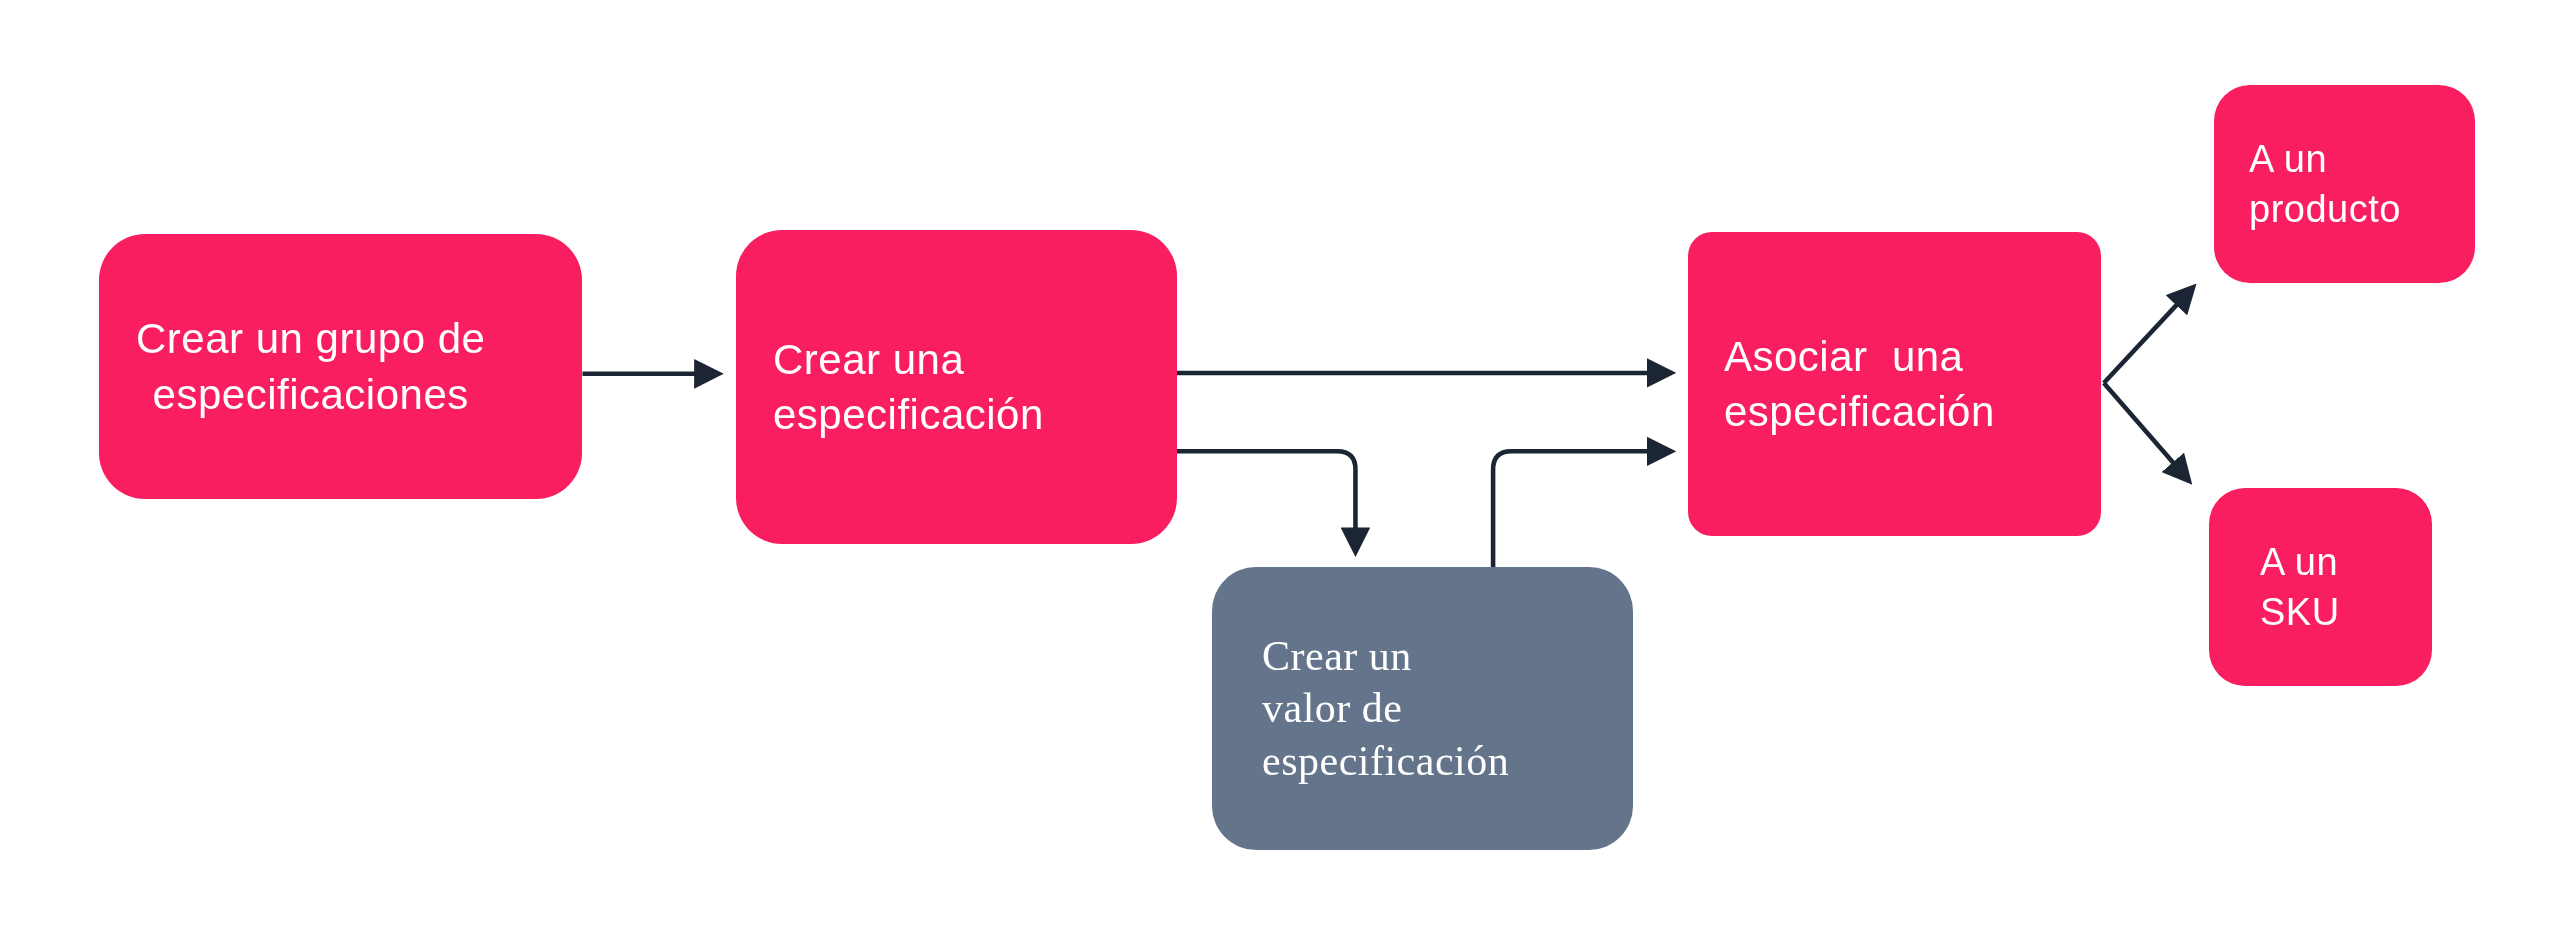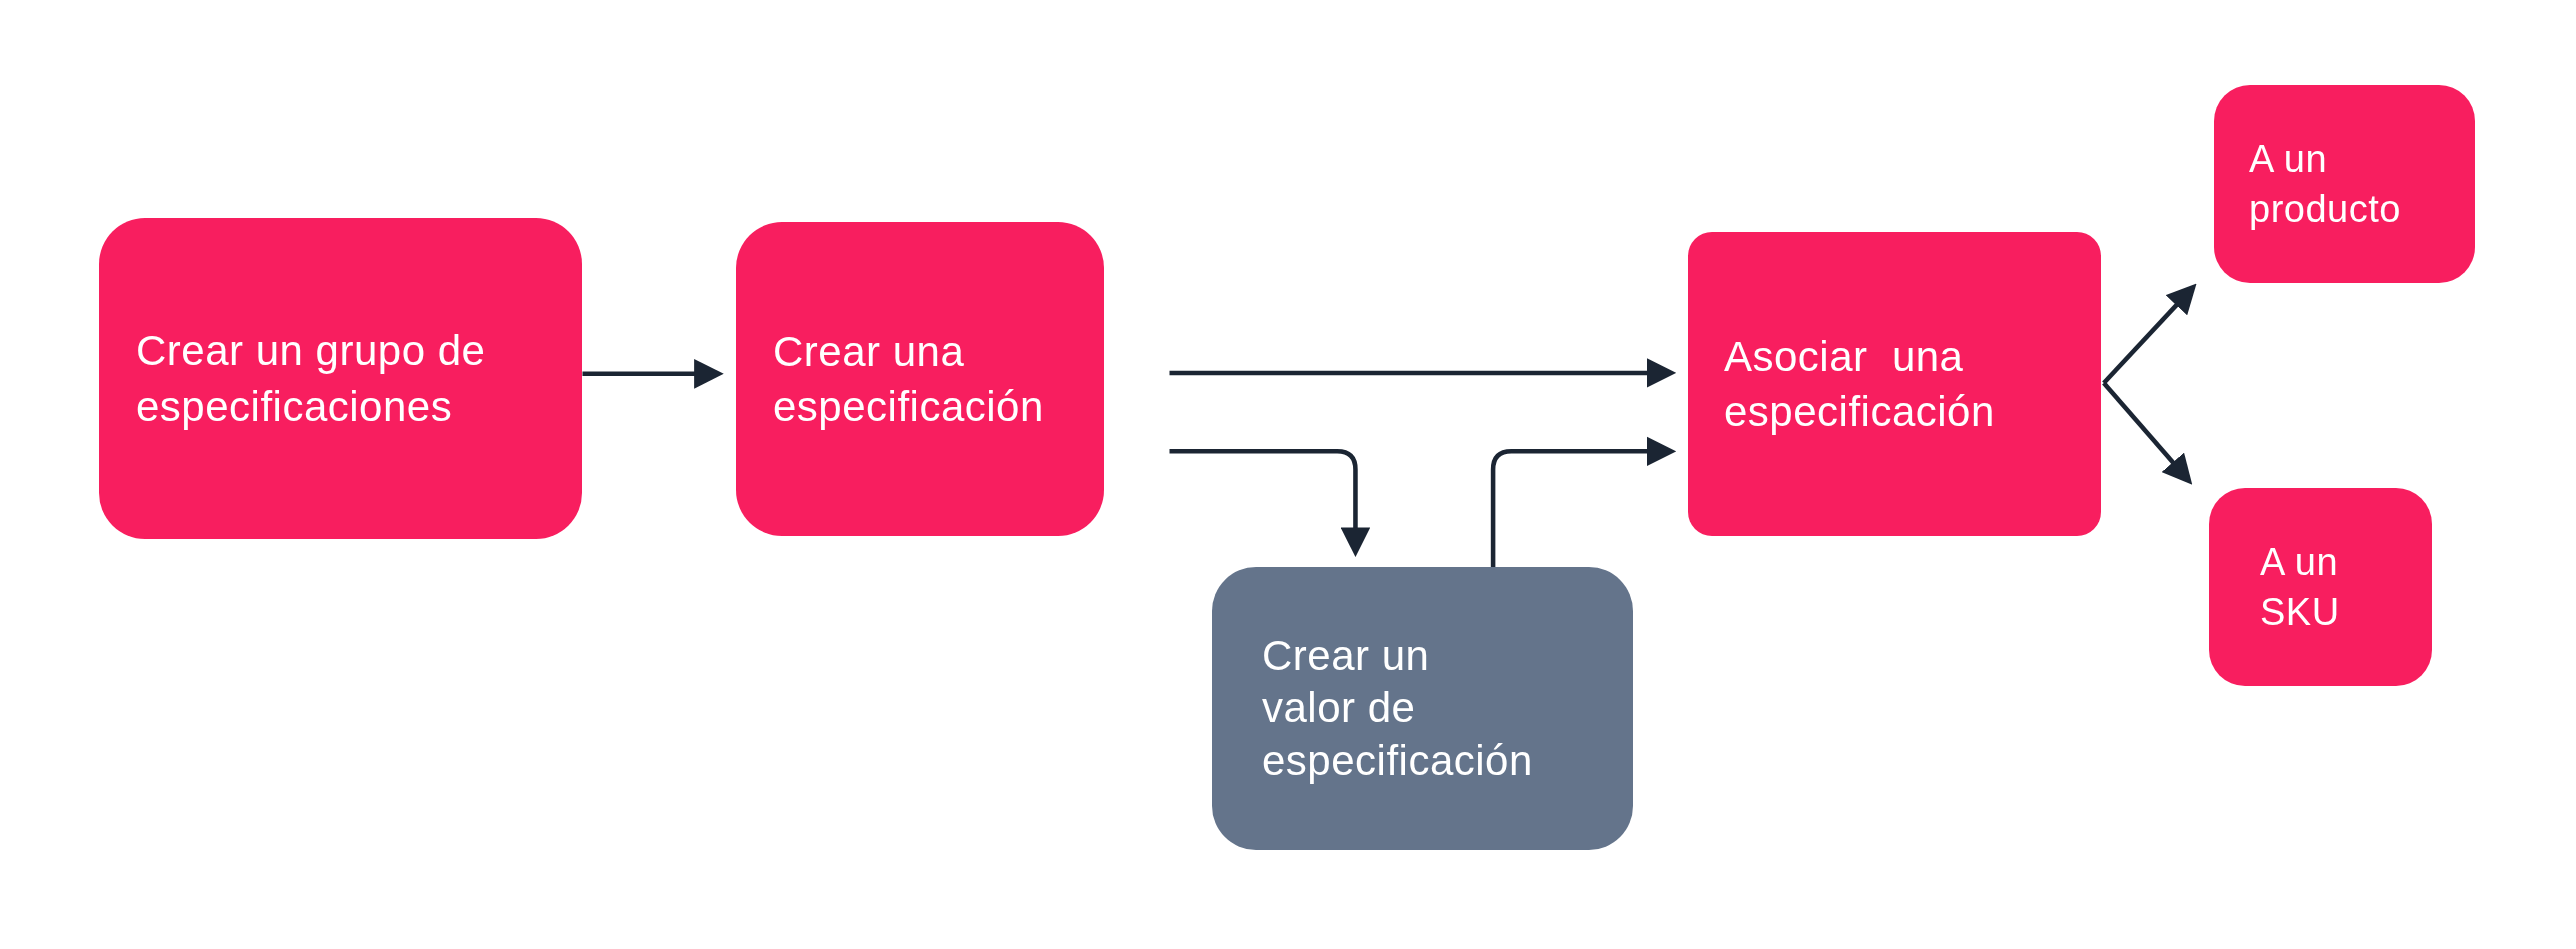--- a/index.html
+++ b/index.html
@@ -19,23 +19,23 @@
     position:absolute;
     display:flex;align-items:center;
     color:var(--text);
     font-size:42px;line-height:1.32;letter-spacing:0.5px;
     border-radius:46px;
   }
   .node .label{white-space:pre-wrap;}
   .node.primary{background:var(--pink);}
   .node.secondary{background:var(--slate);}
 
-  #node-create-group{left:99px;top:218px;width:483px;height:321px;padding-left:37px;}
-  #node-create-spec {left:736px;top:222px;width:368px;height:314px;padding-left:37px;}
-  #node-create-value{left:1212px;top:567px;width:421px;height:283px;padding-left:50px;border-radius:44px;line-height:1.25;}
+  #node-create-group{left:99px;top:234px;width:483px;height:265px;padding-left:37px;text-align:center;}
+  #node-create-spec {left:736px;top:230px;width:441px;height:314px;padding-left:37px;}
+  #node-create-value{left:1212px;top:567px;width:421px;height:283px;padding-left:50px;border-radius:44px;line-height:1.25;font-family:Liberation Serif, serif;}
   #node-associate   {left:1688px;top:232px;width:413px;height:304px;padding-left:36px;border-radius:24px;}
   #node-to-product  {left:2214px;top:85px;width:261px;height:198px;padding-left:35px;font-size:38px;border-radius:36px;}
   #node-to-sku      {left:2209px;top:488px;width:223px;height:198px;padding-left:51px;font-size:38px;border-radius:36px;}
 
   svg.connectors{position:absolute;left:0;top:0;width:2576px;height:950px;pointer-events:none;}
   svg.connectors path.edge{stroke:var(--line);stroke-width:5;fill:none;stroke-linejoin:round;stroke-linecap:butt;}
   svg.connectors .ah{fill:var(--line);}
 </style>
 </head>
 <body>

